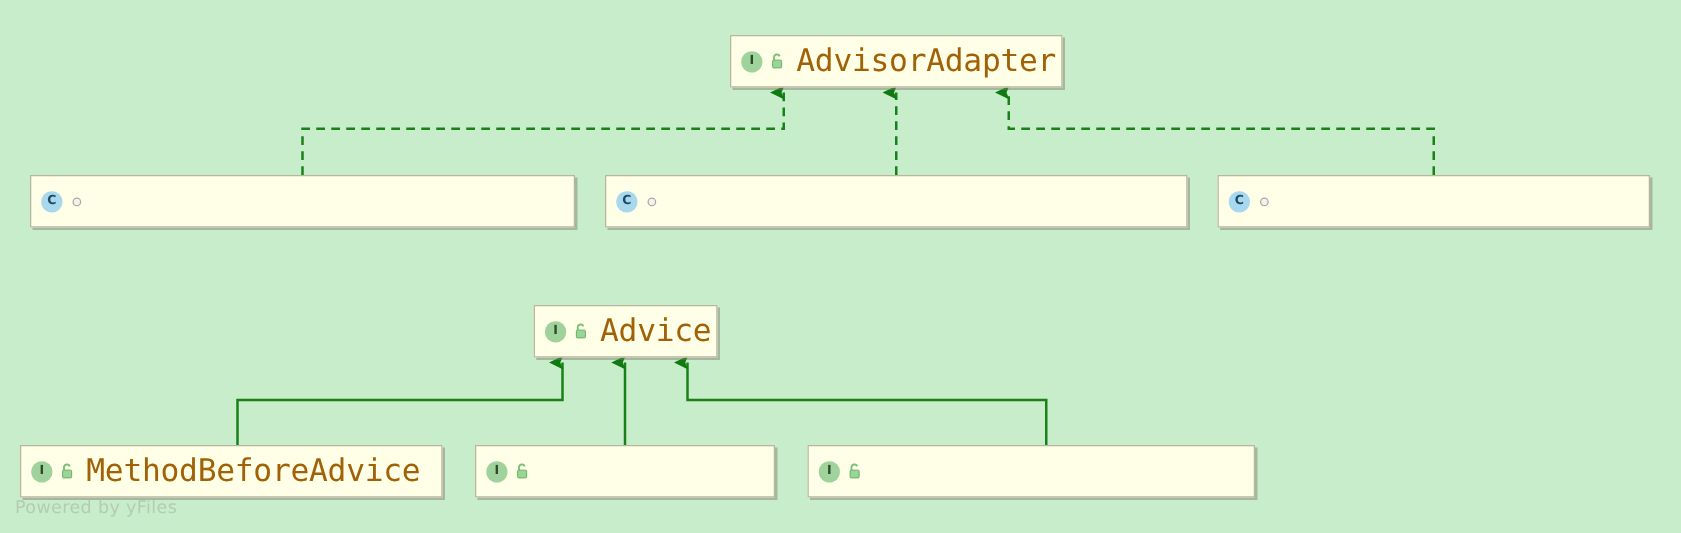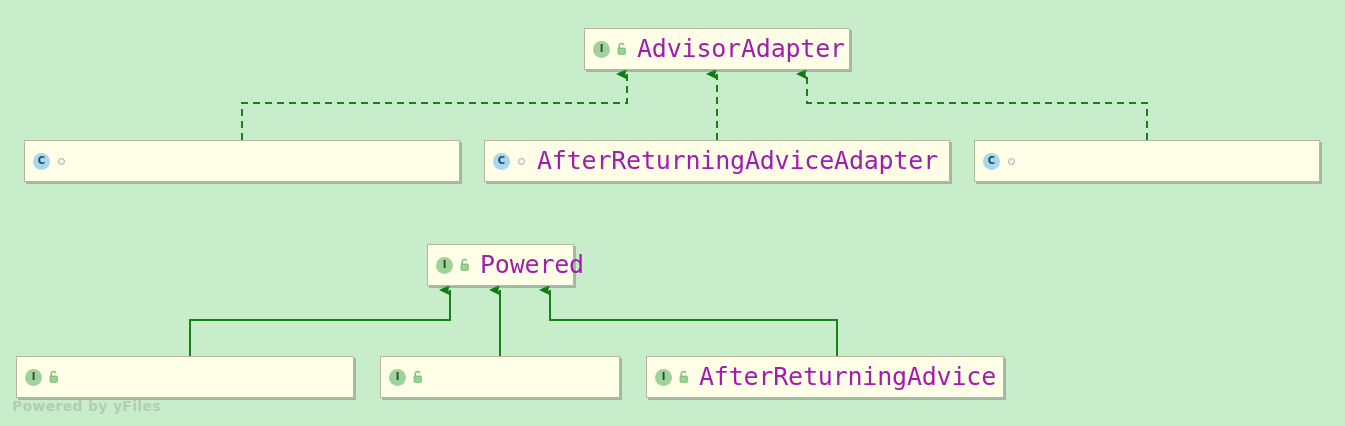--- a/index.html
+++ b/index.html
@@ -42,21 +42,21 @@
   .node .glyphs {
     display: inline-flex;
     align-items: center;
     flex: 0 0 auto;
     margin-right: 9px;
   }
   .node .label {
     font-family: "DejaVu Sans Mono", monospace;
     font-size: 25px;
     line-height: 1;
-    color: #a21caf;
+    color: #a16207;
     letter-spacing: -0.2px;
     position: relative;
     top: -1px;
   }
   
   .badge {
     width: 17px;
     height: 17px;
     border-radius: 50%;
     display: inline-flex;
@@ -97,21 +97,20 @@
   
   #watermark {
     position: absolute;
     left: 12px;
     top: 398px;
     font-family: "DejaVu Sans", sans-serif;
     font-size: 14px;
     color: #b4ccb2;
     letter-spacing: 0.3px;
     user-select: none;
-    font-weight: bold;
   }
 </style>
 </head>
 <body>
 
 <div id="diagram">
 
   <svg id="edge-layer" viewBox="0 0 1345 426" width="1345" height="426" xmlns="http://www.w3.org/2000/svg">
     <defs>
       <marker id="arrowhead" viewBox="0 0 12 12" refX="6" refY="11" markerWidth="12" markerHeight="12" orient="auto-start-reverse" markerUnits="userSpaceOnUse">
@@ -149,52 +148,52 @@
           </span>
         </span>
       </div>
       <div class="node" style="left: 484px; top: 140px; width: 466px; height: 42px;">
         <span class="glyphs">
           <span class="badge badge-class">C</span>
           <span class="vis">
             <span class="vis-pkg-dot"></span>
           </span>
         </span>
-        <span class="label">AfterReturningAdviceAdapter</span>
       </div>
       <div class="node" style="left: 974px; top: 140px; width: 346px; height: 42px;">
         <span class="glyphs">
           <span class="badge badge-class">C</span>
           <span class="vis">
             <span class="vis-pkg-dot"></span>
           </span>
         </span>
       </div>
       <div class="node" style="left: 427px; top: 244px; width: 147px; height: 42px;">
         <span class="glyphs">
           <span class="badge badge-interface">I</span>
           <span class="vis">
             <svg width="13" height="14" viewBox="0 0 13 14" xmlns="http://www.w3.org/2000/svg">
               <path d="M4.2 6.3 V3.6 a2.4 2.4 0 0 1 4.6 -0.5" fill="none" stroke="#7cc07a" stroke-width="1.5"></path>
               <rect x="3.1" y="6.1" width="7.2" height="6.2" rx="0.8" fill="#9ad497" stroke="#6aaf68" stroke-width="0.8"></rect>
             </svg>
           </span>
         </span>
-        <span class="label">Powered</span>
+        <span class="label">Advice</span>
       </div>
       <div class="node" style="left: 16px; top: 356px; width: 338px; height: 42px;">
         <span class="glyphs">
           <span class="badge badge-interface">I</span>
           <span class="vis">
             <svg width="13" height="14" viewBox="0 0 13 14" xmlns="http://www.w3.org/2000/svg">
               <path d="M4.2 6.3 V3.6 a2.4 2.4 0 0 1 4.6 -0.5" fill="none" stroke="#7cc07a" stroke-width="1.5"></path>
               <rect x="3.1" y="6.1" width="7.2" height="6.2" rx="0.8" fill="#9ad497" stroke="#6aaf68" stroke-width="0.8"></rect>
             </svg>
           </span>
         </span>
+        <span class="label">MethodBeforeAdvice</span>
       </div>
       <div class="node" style="left: 380px; top: 356px; width: 240px; height: 42px;">
         <span class="glyphs">
           <span class="badge badge-interface">I</span>
           <span class="vis">
             <svg width="13" height="14" viewBox="0 0 13 14" xmlns="http://www.w3.org/2000/svg">
               <path d="M4.2 6.3 V3.6 a2.4 2.4 0 0 1 4.6 -0.5" fill="none" stroke="#7cc07a" stroke-width="1.5"></path>
               <rect x="3.1" y="6.1" width="7.2" height="6.2" rx="0.8" fill="#9ad497" stroke="#6aaf68" stroke-width="0.8"></rect>
             </svg>
           </span>
@@ -203,18 +202,17 @@
       <div class="node" style="left: 646px; top: 356px; width: 358px; height: 42px;">
         <span class="glyphs">
           <span class="badge badge-interface">I</span>
           <span class="vis">
             <svg width="13" height="14" viewBox="0 0 13 14" xmlns="http://www.w3.org/2000/svg">
               <path d="M4.2 6.3 V3.6 a2.4 2.4 0 0 1 4.6 -0.5" fill="none" stroke="#7cc07a" stroke-width="1.5"></path>
               <rect x="3.1" y="6.1" width="7.2" height="6.2" rx="0.8" fill="#9ad497" stroke="#6aaf68" stroke-width="0.8"></rect>
             </svg>
           </span>
         </span>
-        <span class="label">AfterReturningAdvice</span>
       </div>
     </div>
 
   <div id="watermark">Powered by yFiles</div>
 </div>
 
 </body></html>

